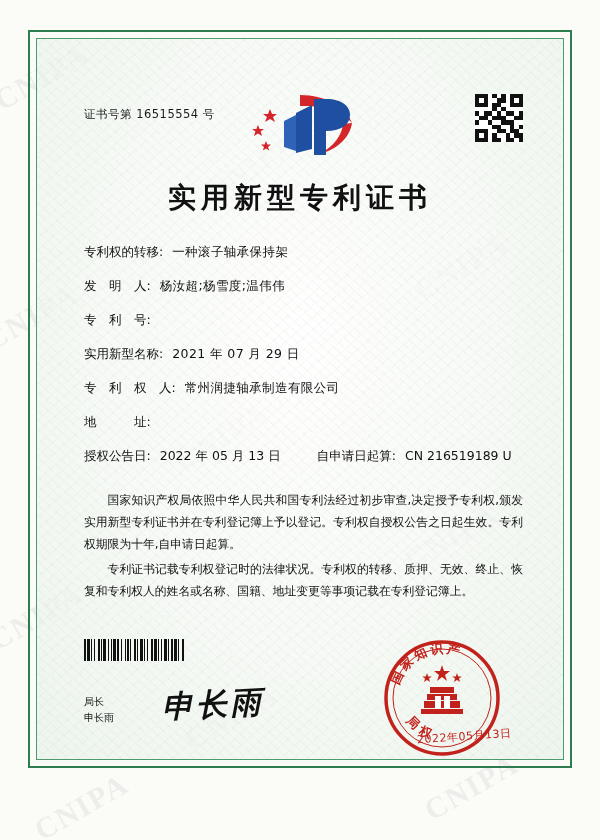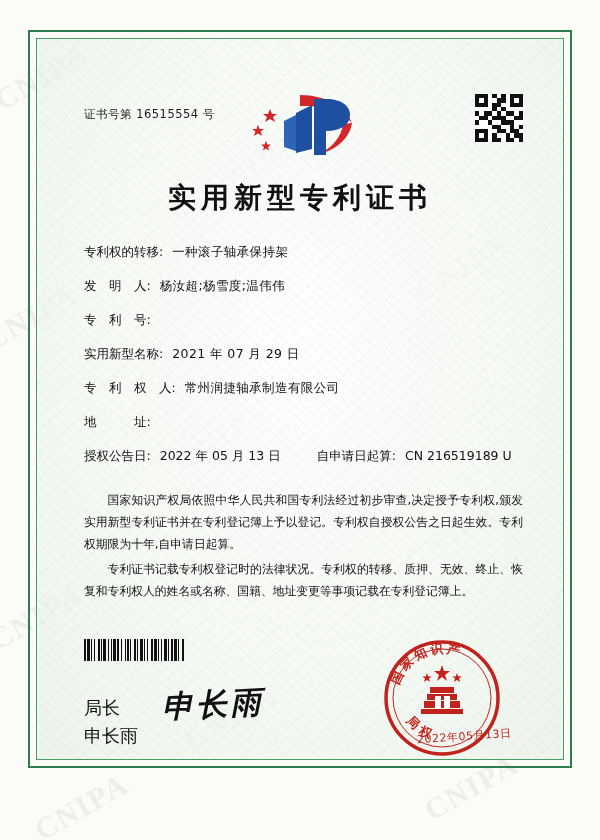--- a/index.html
+++ b/index.html
@@ -181,21 +181,21 @@
     display: flex;
     align-items: stretch;
     gap: 0;
   }
   .barcode i { display: block; background: #111; height: 100%; }
 
   .signer {
     position: absolute;
     left: 47px;
     top: 655px;
-    font-size: 18px;
+    font-size: 10px;
     line-height: 1.55;
     color: #111;
   }
   .sig-script {
     position: absolute;
     left: 125px;
     top: 645px;
     font-family: "DejaVu Serif", serif;
     font-style: italic;
     font-weight: bold;

